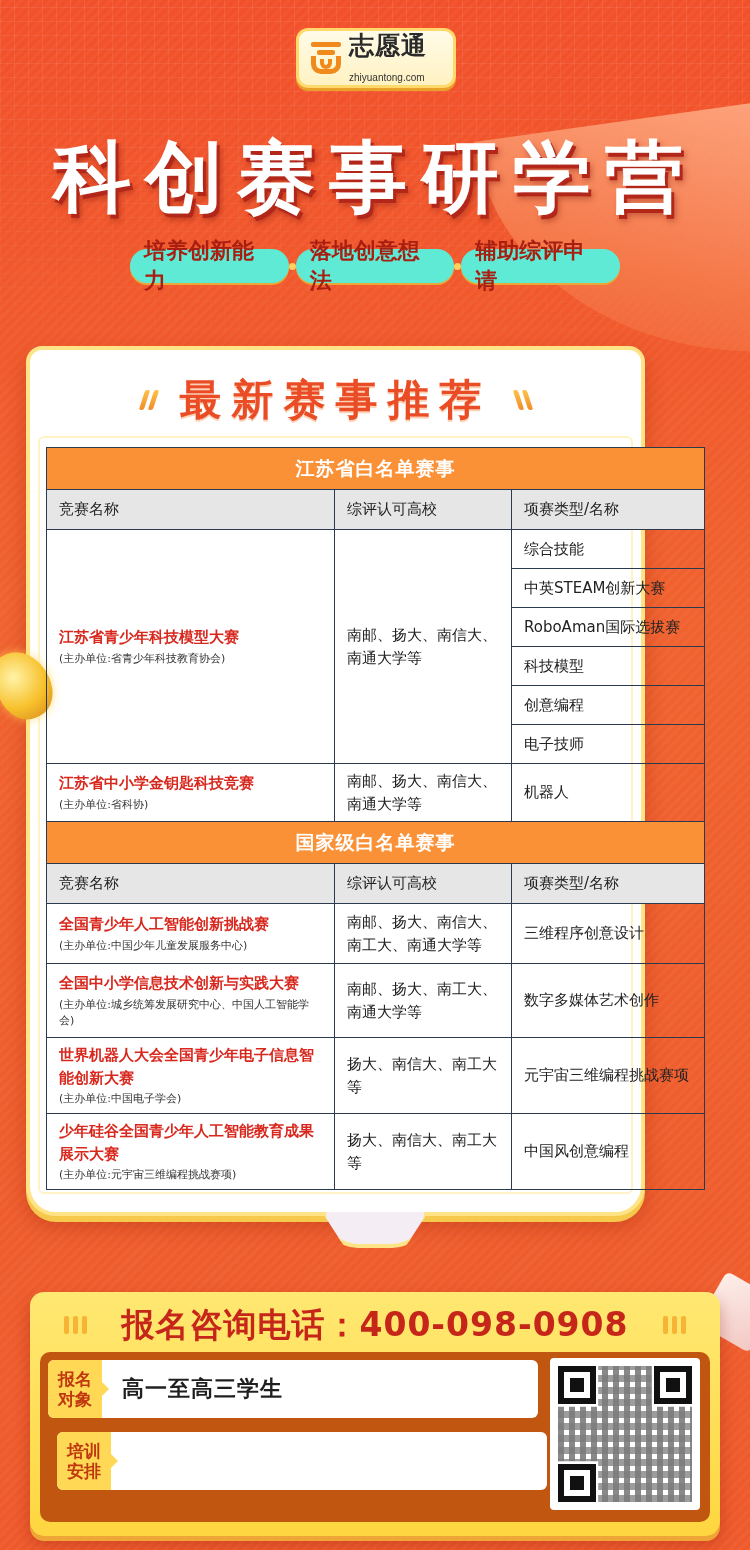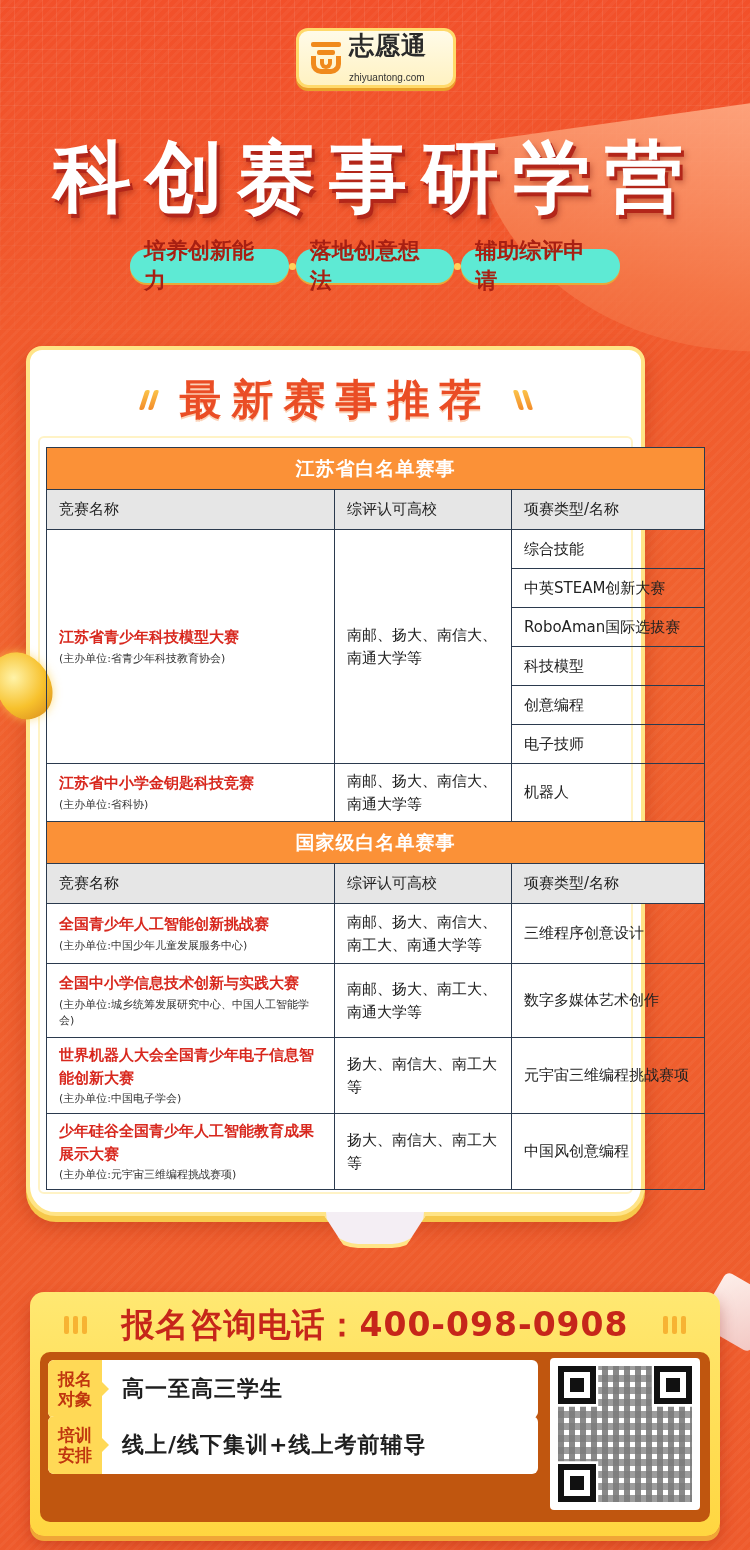--- a/index.html
+++ b/index.html
@@ -148,21 +148,21 @@
   }
   .info-box {
     position: absolute; left: 10px; right: 10px; top: 60px; height: 170px;
     background: #c0560f; border-radius: 10px;
   }
   .info-row {
     position: absolute; left: 8px; width: 490px; height: 58px;
     background: #fff; border-radius: 6px; display: flex; align-items: center; overflow: hidden;
   }
   .info-row.r1 { top: 8px; }
-  .info-row.r2 { top: 64px; }
+  .info-row.r2 { top: 80px; margin-left: 9px; }
   .info-label {
     width: 54px; height: 100%; background: #ffd956; color: #c0360f;
     font-weight: bold; font-size: 17px; line-height: 1.2;
     display: flex; align-items: center; justify-content: center; text-align: center;
     position: relative; padding: 0 10px;
   }
   .info-label::after {
     content: ""; position: absolute; right: -7px; top: 50%; transform: translateY(-50%);
     border-left: 7px solid #ffd956; border-top: 7px solid transparent; border-bottom: 7px solid transparent;
   }
@@ -361,21 +361,20 @@
         <span></span>
       </div>
   </div>
   <div class="info-box">
     <div class="info-row r1">
       <div class="info-label" style="width:54px;">报名<br>对象</div>
       <div class="info-value">高一至高三学生</div>
     </div>
     <div class="info-row r2">
       <div class="info-label" style="width:54px;">培训<br>安排</div>
-      <div class="info-value">线上/线下集训+线上考前辅导</div>
     </div>
     <div class="qr">
       <div class="qr-inner">
         <div class="qr-noise"></div>
         <div class="finder tl"></div>
         <div class="finder tr"></div>
         <div class="finder bl"></div>
       </div>
     </div>
   </div>

